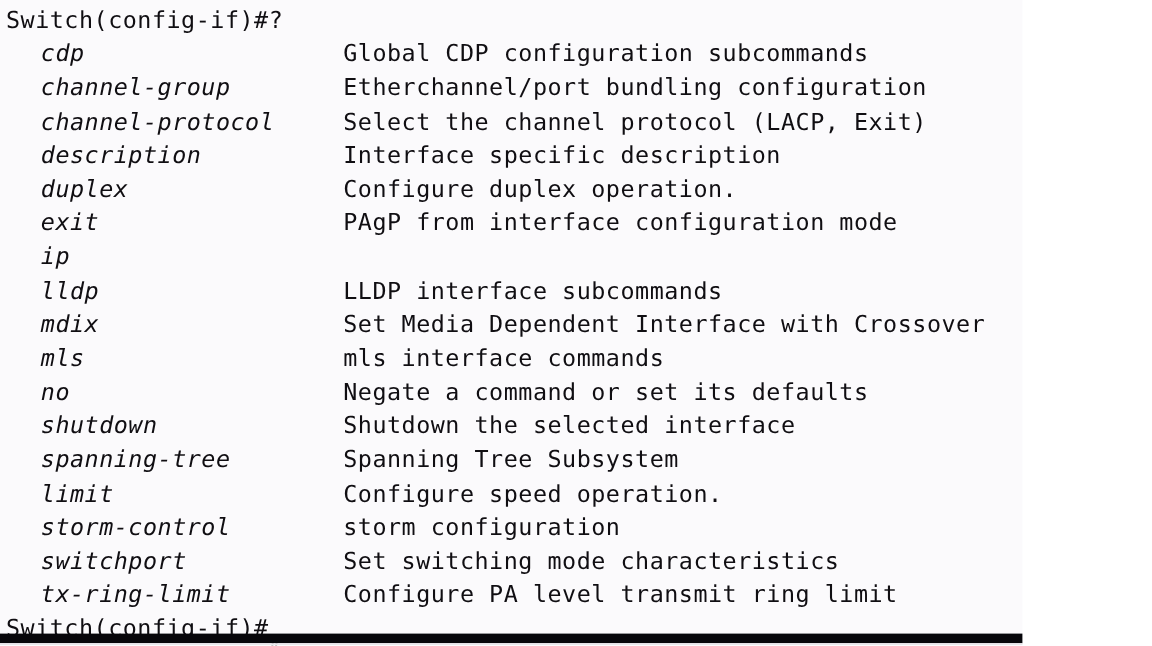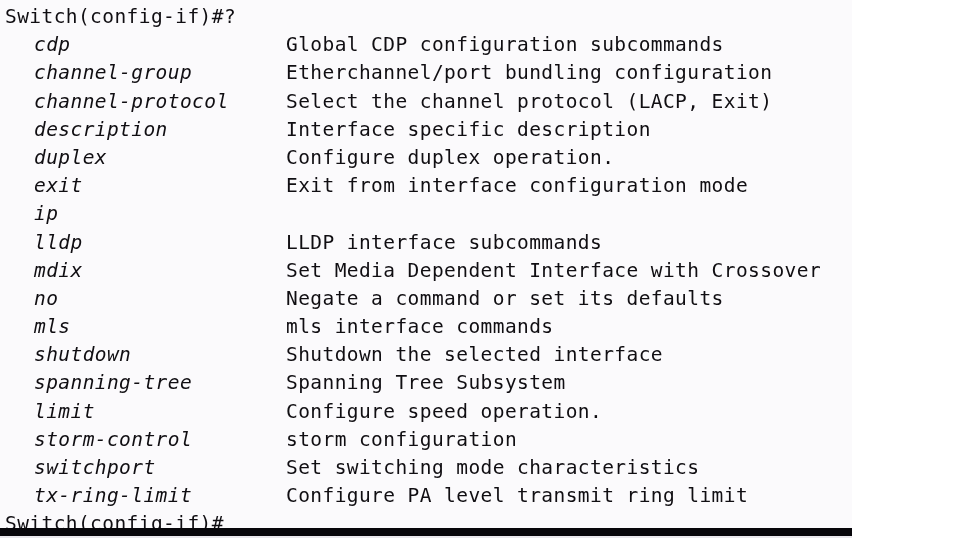--- a/index.html
+++ b/index.html
@@ -106,26 +106,26 @@
   <div class="terminal">
 
     <div class="line prompt-line"><span>Switch(config-if)#</span><span>?</span></div>
 
     <div id="command-list">
         <div class="line help-line"><span class="cmd-col">cdp</span><span class="desc-col">Global CDP configuration subcommands</span></div>
         <div class="line help-line"><span class="cmd-col">channel-group</span><span class="desc-col">Etherchannel/port bundling configuration</span></div>
         <div class="line help-line"><span class="cmd-col">channel-protocol</span><span class="desc-col">Select the channel protocol (LACP, Exit)</span></div>
         <div class="line help-line"><span class="cmd-col">description</span><span class="desc-col">Interface specific description</span></div>
         <div class="line help-line"><span class="cmd-col">duplex</span><span class="desc-col">Configure duplex operation.</span></div>
-        <div class="line help-line"><span class="cmd-col">exit</span><span class="desc-col">Exit from interface configuration mode</span></div>
+        <div class="line help-line"><span class="cmd-col">exit</span><span class="desc-col">PAgP from interface configuration mode</span></div>
         <div class="line help-line"><span class="cmd-col">ip</span></div>
         <div class="line help-line"><span class="cmd-col">lldp</span><span class="desc-col">LLDP interface subcommands</span></div>
         <div class="line help-line"><span class="cmd-col">mdix</span><span class="desc-col">Set Media Dependent Interface with Crossover</span></div>
+        <div class="line help-line"><span class="cmd-col">mls</span><span class="desc-col">mls interface commands</span></div>
         <div class="line help-line"><span class="cmd-col">no</span><span class="desc-col">Negate a command or set its defaults</span></div>
-        <div class="line help-line"><span class="cmd-col">mls</span><span class="desc-col">mls interface commands</span></div>
         <div class="line help-line"><span class="cmd-col">shutdown</span><span class="desc-col">Shutdown the selected interface</span></div>
         <div class="line help-line"><span class="cmd-col">spanning-tree</span><span class="desc-col">Spanning Tree Subsystem</span></div>
         <div class="line help-line"><span class="cmd-col">limit</span><span class="desc-col">Configure speed operation.</span></div>
         <div class="line help-line"><span class="cmd-col">storm-control</span><span class="desc-col">storm configuration</span></div>
         <div class="line help-line"><span class="cmd-col">switchport</span><span class="desc-col">Set switching mode characteristics</span></div>
         <div class="line help-line"><span class="cmd-col">tx-ring-limit</span><span class="desc-col">Configure PA level transmit ring limit</span></div>
       </div>
 
     <div class="line prompt-line"><span>Switch(config-if)#</span><span class="cursor-glyph"></span></div>
 

